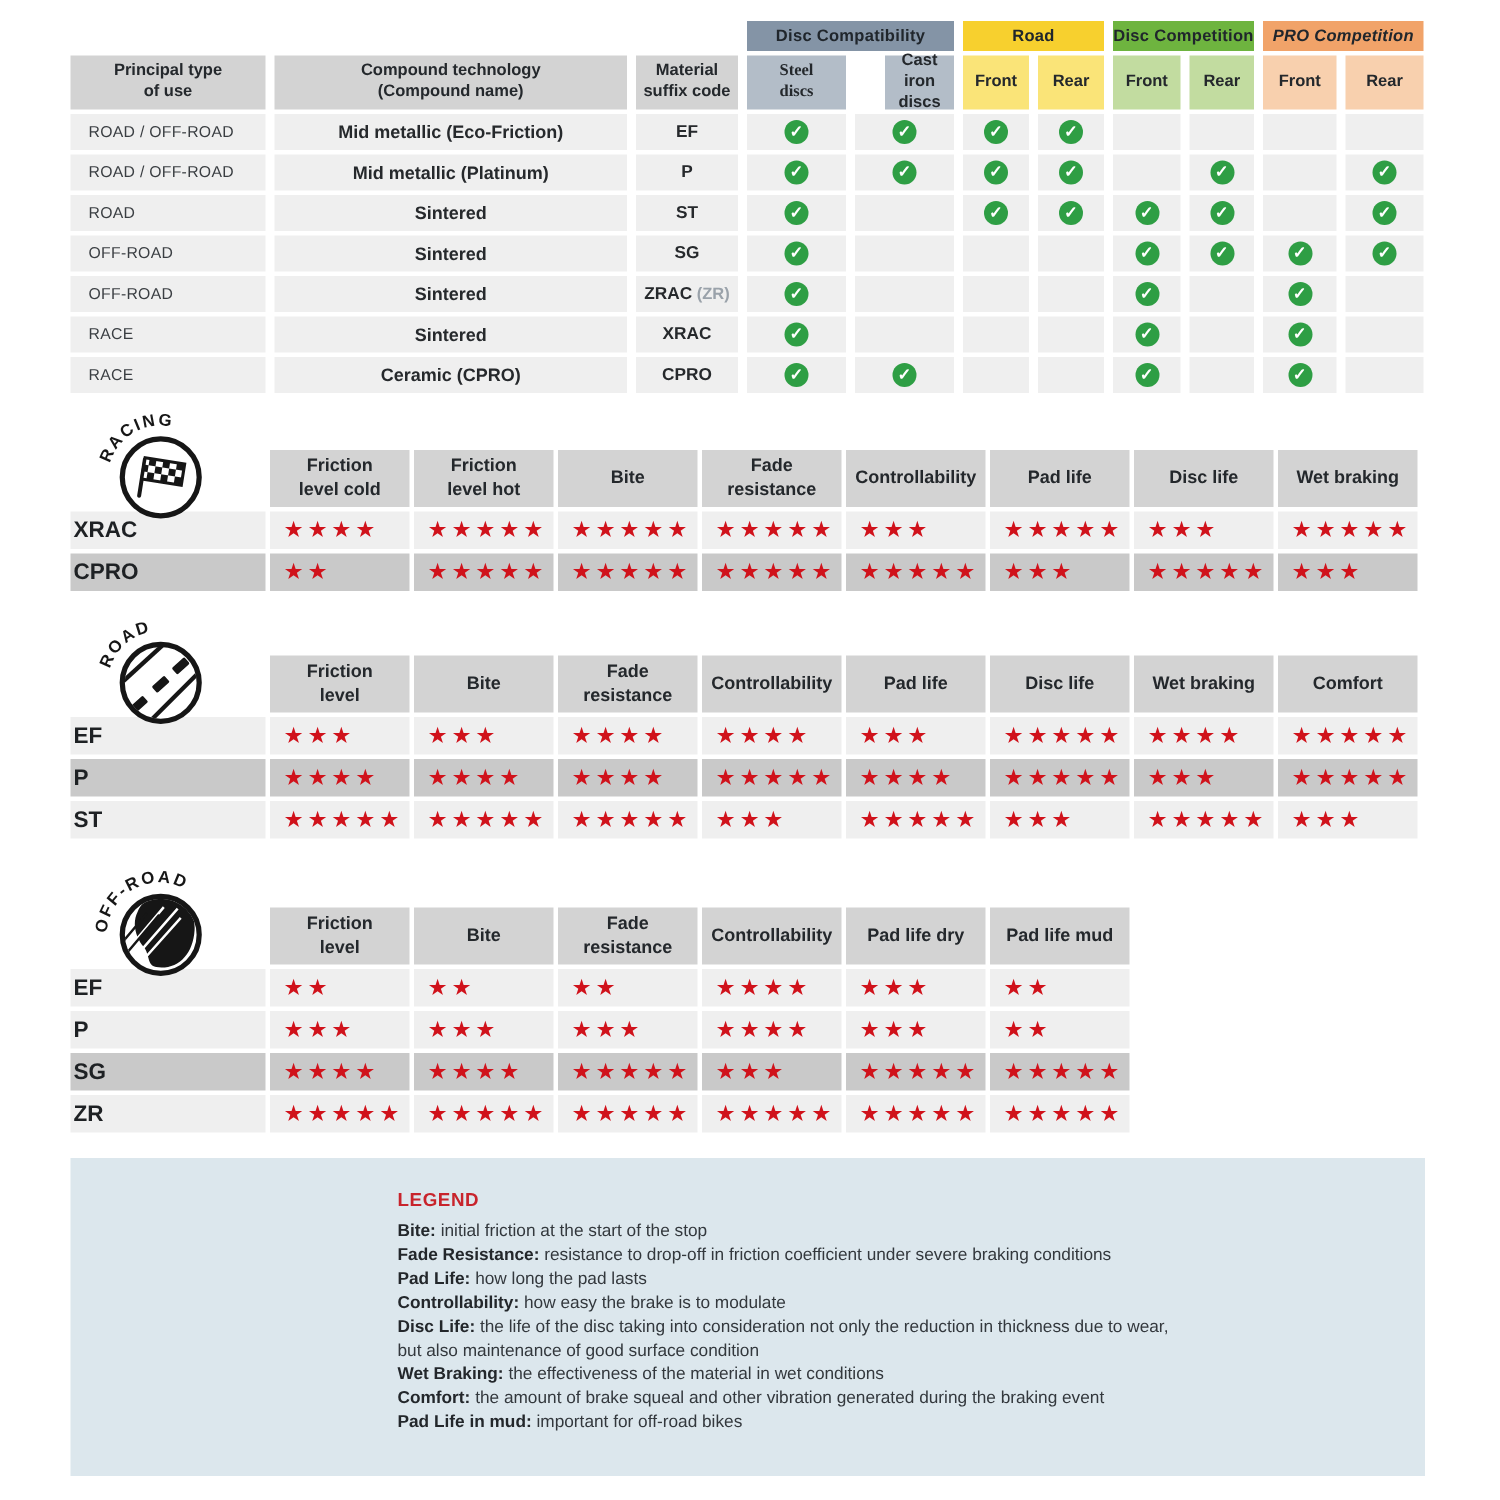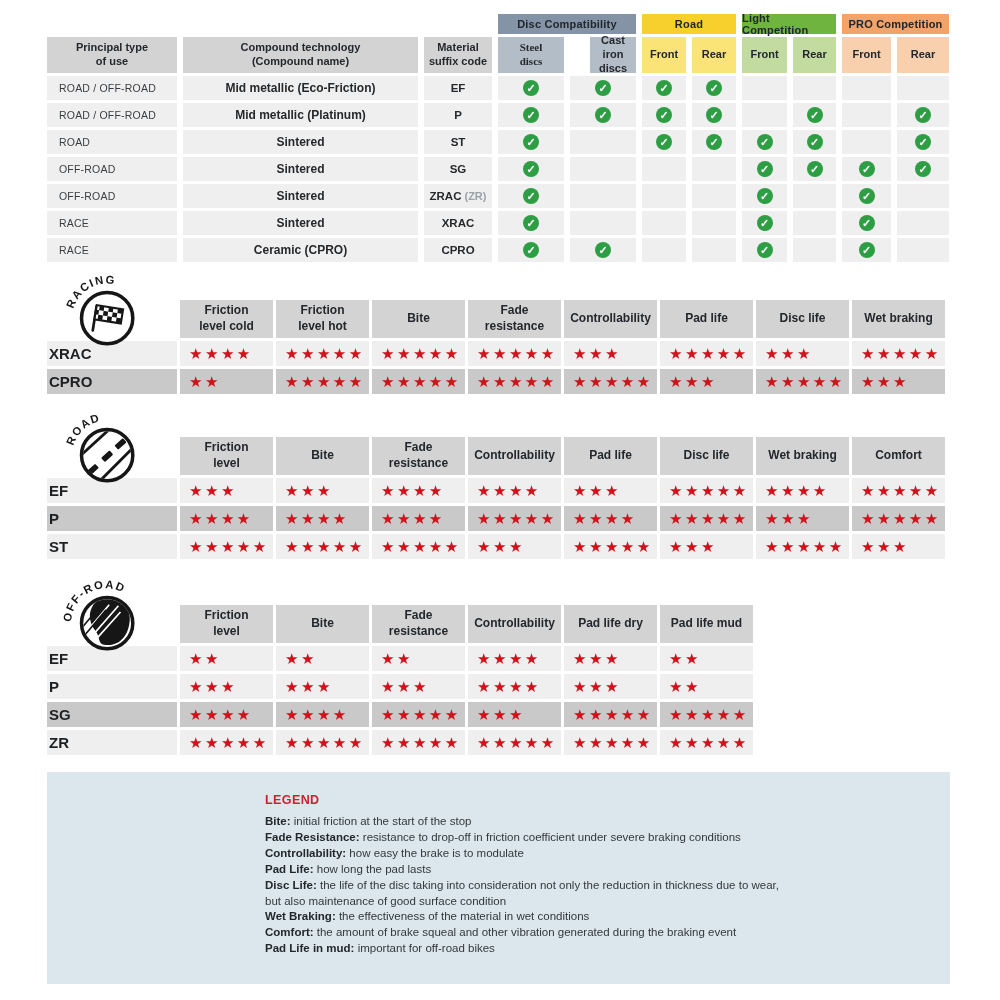--- a/index.html
+++ b/index.html
@@ -61,22 +61,22 @@
 </style>
 </head>
 <body>
 
 <div class="page">
   <div class="content">
 
     <div class="compat" id="compat">
         <div class="cell cat cat-slate" style="grid-area: 1 / 4 / auto / span 2;">Disc Compatibility</div>
         <div class="cell cat cat-yellow" style="grid-area: 1 / 6 / auto / span 2;">Road</div>
-        <div class="cell cat cat-green" style="grid-area: 1 / 8 / auto / span 2;">Light Competition</div>
-        <div class="cell cat cat-orange" style="grid-area: 1 / 10 / auto / span 2;">PRO Competition</div>
+        <div class="cell cat cat-green" style="grid-area: 1 / 8 / auto / span 2;">Disc Competition</div>
+        <div class="cell cat cat-orange" style="grid-area: 1 / 10 / auto / span 2; font-style: italic;">PRO Competition</div>
         <div class="cell hdr" style="grid-area: 2 / 1;">Principal type
 of use</div>
         <div class="cell hdr" style="grid-area: 2 / 2;">Compound technology
 (Compound name)</div>
         <div class="cell hdr" style="grid-area: 2 / 3;">Material
 suffix code</div>
         <div class="cell hdr sub-slate" style="grid-area: 2 / 4; font-family: Liberation Serif, serif;">Steel
 discs</div>
         <div class="cell hdr sub-slate" style="grid-area: 2 / 5; margin-left: 20px;">Cast iron
 discs</div>
@@ -520,22 +520,22 @@
             <span class="stars">★★★★★</span>
           </div>
         </div>
     </section>
 
     <div class="legend">
       <div class="legend-title">LEGEND</div>
       <div id="legend-entries">
           <div class="legend-line"><span class="term">Bite: </span>initial friction at the start of the stop</div>
           <div class="legend-line"><span class="term">Fade Resistance: </span>resistance to drop-off in friction coefficient under severe braking conditions</div>
+          <div class="legend-line"><span class="term">Pad Life: </span>how long the pad lasts</div>
           <div class="legend-line"><span class="term">Controllability: </span>how easy the brake is to modulate</div>
-          <div class="legend-line"><span class="term">Pad Life: </span>how long the pad lasts</div>
           <div class="legend-line"><span class="term">Disc Life: </span>the life of the disc taking into consideration not only the reduction in thickness due to wear,</div>
           <div class="legend-line">but also maintenance of good surface condition</div>
           <div class="legend-line"><span class="term">Wet Braking: </span>the effectiveness of the material in wet conditions</div>
           <div class="legend-line"><span class="term">Comfort: </span>the amount of brake squeal and other vibration generated during the braking event</div>
           <div class="legend-line"><span class="term">Pad Life in mud: </span>important for off-road bikes</div>
         </div>
     </div>
 
   </div>
 </div>

